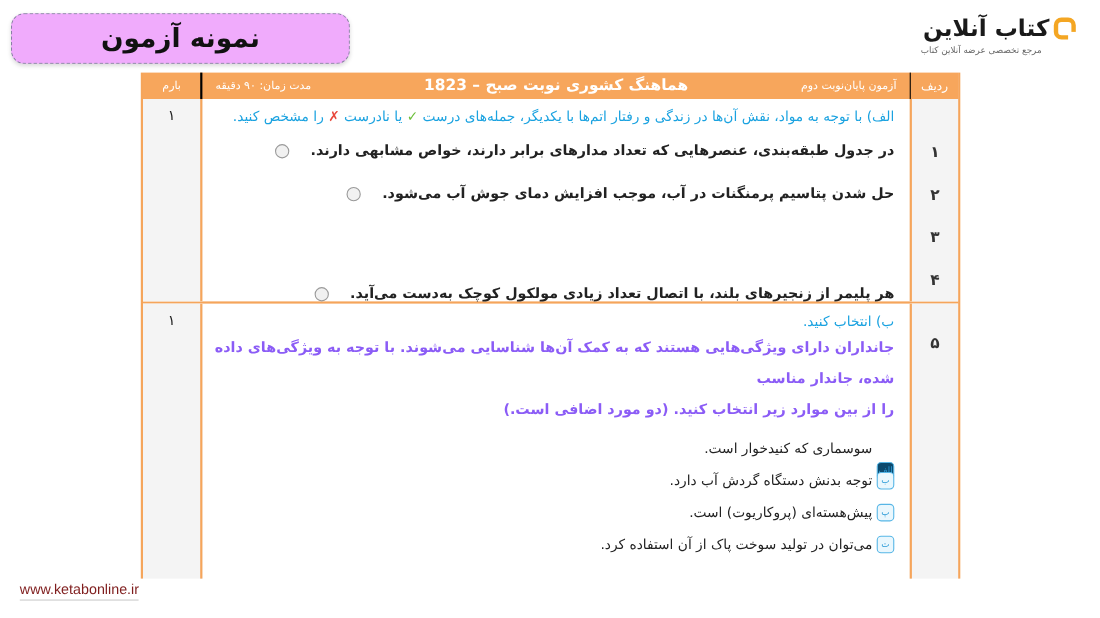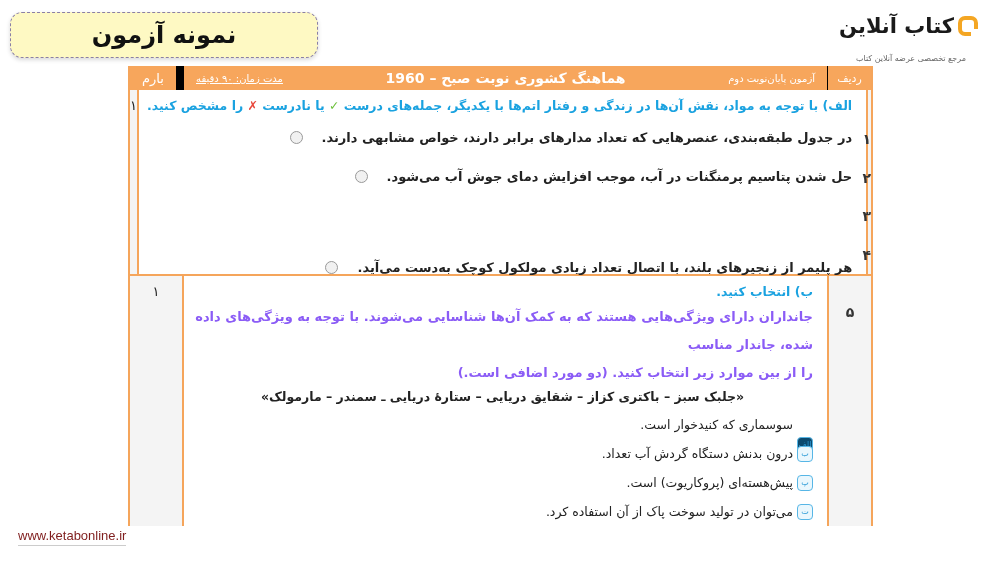--- a/index.html
+++ b/index.html
@@ -1,59 +1,59 @@
 <!DOCTYPE html>
 <html><head>
 <meta charset="utf-8">
 <style>
   * { box-sizing: border-box; margin: 0; padding: 0; }
   html, body { width: 1000px; height: 562px; background: #ffffff; overflow: hidden; }
   body { position: relative; font-family: "DejaVu Sans", sans-serif; color: #222; }
 
   .sample-badge {
     position: absolute; left: 10px; top: 12px; width: 308px; height: 46px;
-    background: #fef9c3; border: 1px dashed #8a7fa6; border-radius: 12px;
+    background: #f0abfc; border: 1px dashed #8a7fa6; border-radius: 12px;
     display: flex; align-items: center; justify-content: center;
     box-shadow: 0 2px 4px rgba(0,0,0,0.15);
   }
   .sample-badge span { font-size: 24px; font-weight: bold; color: #111; direction: rtl; }
 
   .logo { position: absolute; right: 22px; top: 14px; width: 160px; height: 44px; direction: rtl; }
   .logo-row { display: flex; align-items: center; justify-content: flex-end; gap: 4px; flex-direction: row-reverse; }
   .logo-mark { width: 20px; height: 20px; border: 4px solid #f4a623; border-radius: 7px; position: relative; }
   .logo-mark::after { content: ""; position: absolute; right: -5px; bottom: -5px; width: 8px; height: 8px; background: #fff; }
   .logo-name { font-size: 21px; font-weight: bold; color: #1a1a1a; }
-  .logo-tag { font-size: 8px; color: #666; text-align: right; margin-top: 16px; padding-right: 12px; }
+  .logo-tag { font-size: 8px; color: #666; text-align: center; margin-top: 3px; padding-right: 12px; }
 
   .exam-table {
     position: absolute; left: 128px; top: 66px; width: 745px; height: 460px;
     border-left: 2px solid #f5a55b; border-right: 2px solid #f5a55b;
     direction: rtl;
   }
   .thead {
     display: flex; height: 24px; background: #f7a65c; color: #fff; font-size: 11px;
     align-items: center;
   }
   .th-radif { width: 44px; text-align: center; border-left: 1px solid #000000; height: 100%; display: flex; align-items: center; justify-content: center; }
   .th-main { flex: 1; display: flex; align-items: center; justify-content: space-between; padding: 0 12px; height: 100%; }
   .th-main .exam-name { font-size: 10px; }
   .th-main .exam-title { font-size: 14px; font-weight: bold; }
-  .th-main .duration { font-size: 10px; text-decoration: underline; }
-  .th-barem { width: 54px; text-align: right; border-right: 8px solid #000000; height: 100%; display: flex; align-items: center; justify-content: center; font-size: 13px; }
+  .th-main .duration { font-size: 10px; }
+  .th-barem { width: 54px; text-align: right; border-right: 2px solid #000000; height: 100%; display: flex; align-items: center; justify-content: center; font-size: 10px; }
 
   .row { display: flex; border-bottom: 2px solid #f5a55b; }
   .row.q1 { height: 186px; }
   .row.q2 { height: 250px; border-bottom: none; }
   .col-num { width: 44px; background: #f4f4f4; border-left: 2px solid #f5a55b; position: relative; }
   .col-body { flex: 1; position: relative; padding: 0 14px 0 8px; }
   .col-barem { width: 54px; background: #f4f4f4; border-right: 2px solid #f5a55b; text-align: center; font-size: 13px; padding-top: 8px; }
 
   .num { position: absolute; width: 100%; text-align: center; font-size: 14px; font-weight: bold; color: #333; }
 
-  .section-head { color: #1aa2e0; font-weight: bold; font-size: 12.5px; margin-top: 8px; white-space: nowrap; }
+  .section-head { color: #1aa2e0; font-weight: normal; font-size: 12.5px; margin-top: 8px; white-space: nowrap; }
   .section-head .ok { color: #6cbf3a; }
   .section-head .bad { color: #e8483c; }
 
   .stmt { position: absolute; right: 14px; font-size: 13px; font-weight: bold; color: #222; white-space: nowrap; display: flex; align-items: center; gap: 19px; }
   .radio { display: inline-block; width: 13px; height: 13px; border: 1px solid #999; border-radius: 50%; background: #f1f1f1; }
 
   .para { font-size: 13px; font-weight: bold; color: #8b5cf6; line-height: 28px; margin-top: 4px; }
   .choices-line { text-align: center; font-size: 12.5px; font-weight: bold; margin-top: 2px; }
   .opt { display: flex; align-items: center; gap: 4px; font-size: 12.5px; height: 29px; }
   .opt-badge { width: 16px; height: 16px; border: 1px solid #57b6e6; border-radius: 4px; color: #2a9ad6; font-size: 8px; display: flex; align-items: center; justify-content: center; background: #eaf7fd; }
@@ -74,21 +74,21 @@
     <span class="logo-mark"></span>
   </div>
   <div class="logo-tag">مرجع تخصصی عرضه آنلاین کتاب</div>
 </div>
 
 <div class="exam-table">
   <div class="thead">
     <div class="th-radif">ردیف</div>
     <div class="th-main">
       <span class="exam-name">آزمون پایان‌نوبت دوم</span>
-      <span class="exam-title">هماهنگ کشوری نوبت صبح – 1960</span>
+      <span class="exam-title">هماهنگ کشوری نوبت صبح – 1823</span>
       <span class="duration">مدت زمان: ۹۰ دقیقه</span>
     </div>
     <div class="th-barem">بارم</div>
   </div>
 
   <div class="row q1">
     <div class="col-num">
       <div class="num" style="top:41px">۱</div>
       <div class="num" style="top:80px">۲</div>
       <div class="num" style="top:118px">۳</div>
@@ -121,29 +121,28 @@
   <div class="row q2">
     <div class="col-num">
       <div class="num" style="top:28px">۵</div>
     </div>
     <div class="col-body">
       <div class="section-head">ب) انتخاب کنید.</div>
       <div class="para">
         <div>جانداران دارای ویژگی‌هایی هستند که به کمک آن‌ها شناسایی می‌شوند. با توجه به ویژگی‌های داده شده، جاندار مناسب</div>
         <div>را از بین موارد زیر انتخاب کنید. (دو مورد اضافی است.)</div>
       </div>
-      <div class="choices-line">«جلبک سبز – باکتری کزاز – شقایق دریایی – ستارهٔ دریایی ـ سمندر – مارمولک»</div>
       <div style="margin-top:6px">
         <div class="opt">
           <span class="opt-badge filled">الف</span>
           <span>سوسماری که کنید‌خوار است.</span>
         </div>
         <div class="opt">
           <span class="opt-badge">ب</span>
-          <span>درون بدنش دستگاه گردش آب تعداد.</span>
+          <span>توجه بدنش دستگاه گردش آب دارد.</span>
         </div>
         <div class="opt">
           <span class="opt-badge">پ</span>
           <span>پیش‌هسته‌ای (پروکاریوت) است.</span>
         </div>
         <div class="opt">
           <span class="opt-badge">ت</span>
           <span>می‌توان در تولید سوخت پاک از آن استفاده کرد.</span>
         </div>
       </div>

